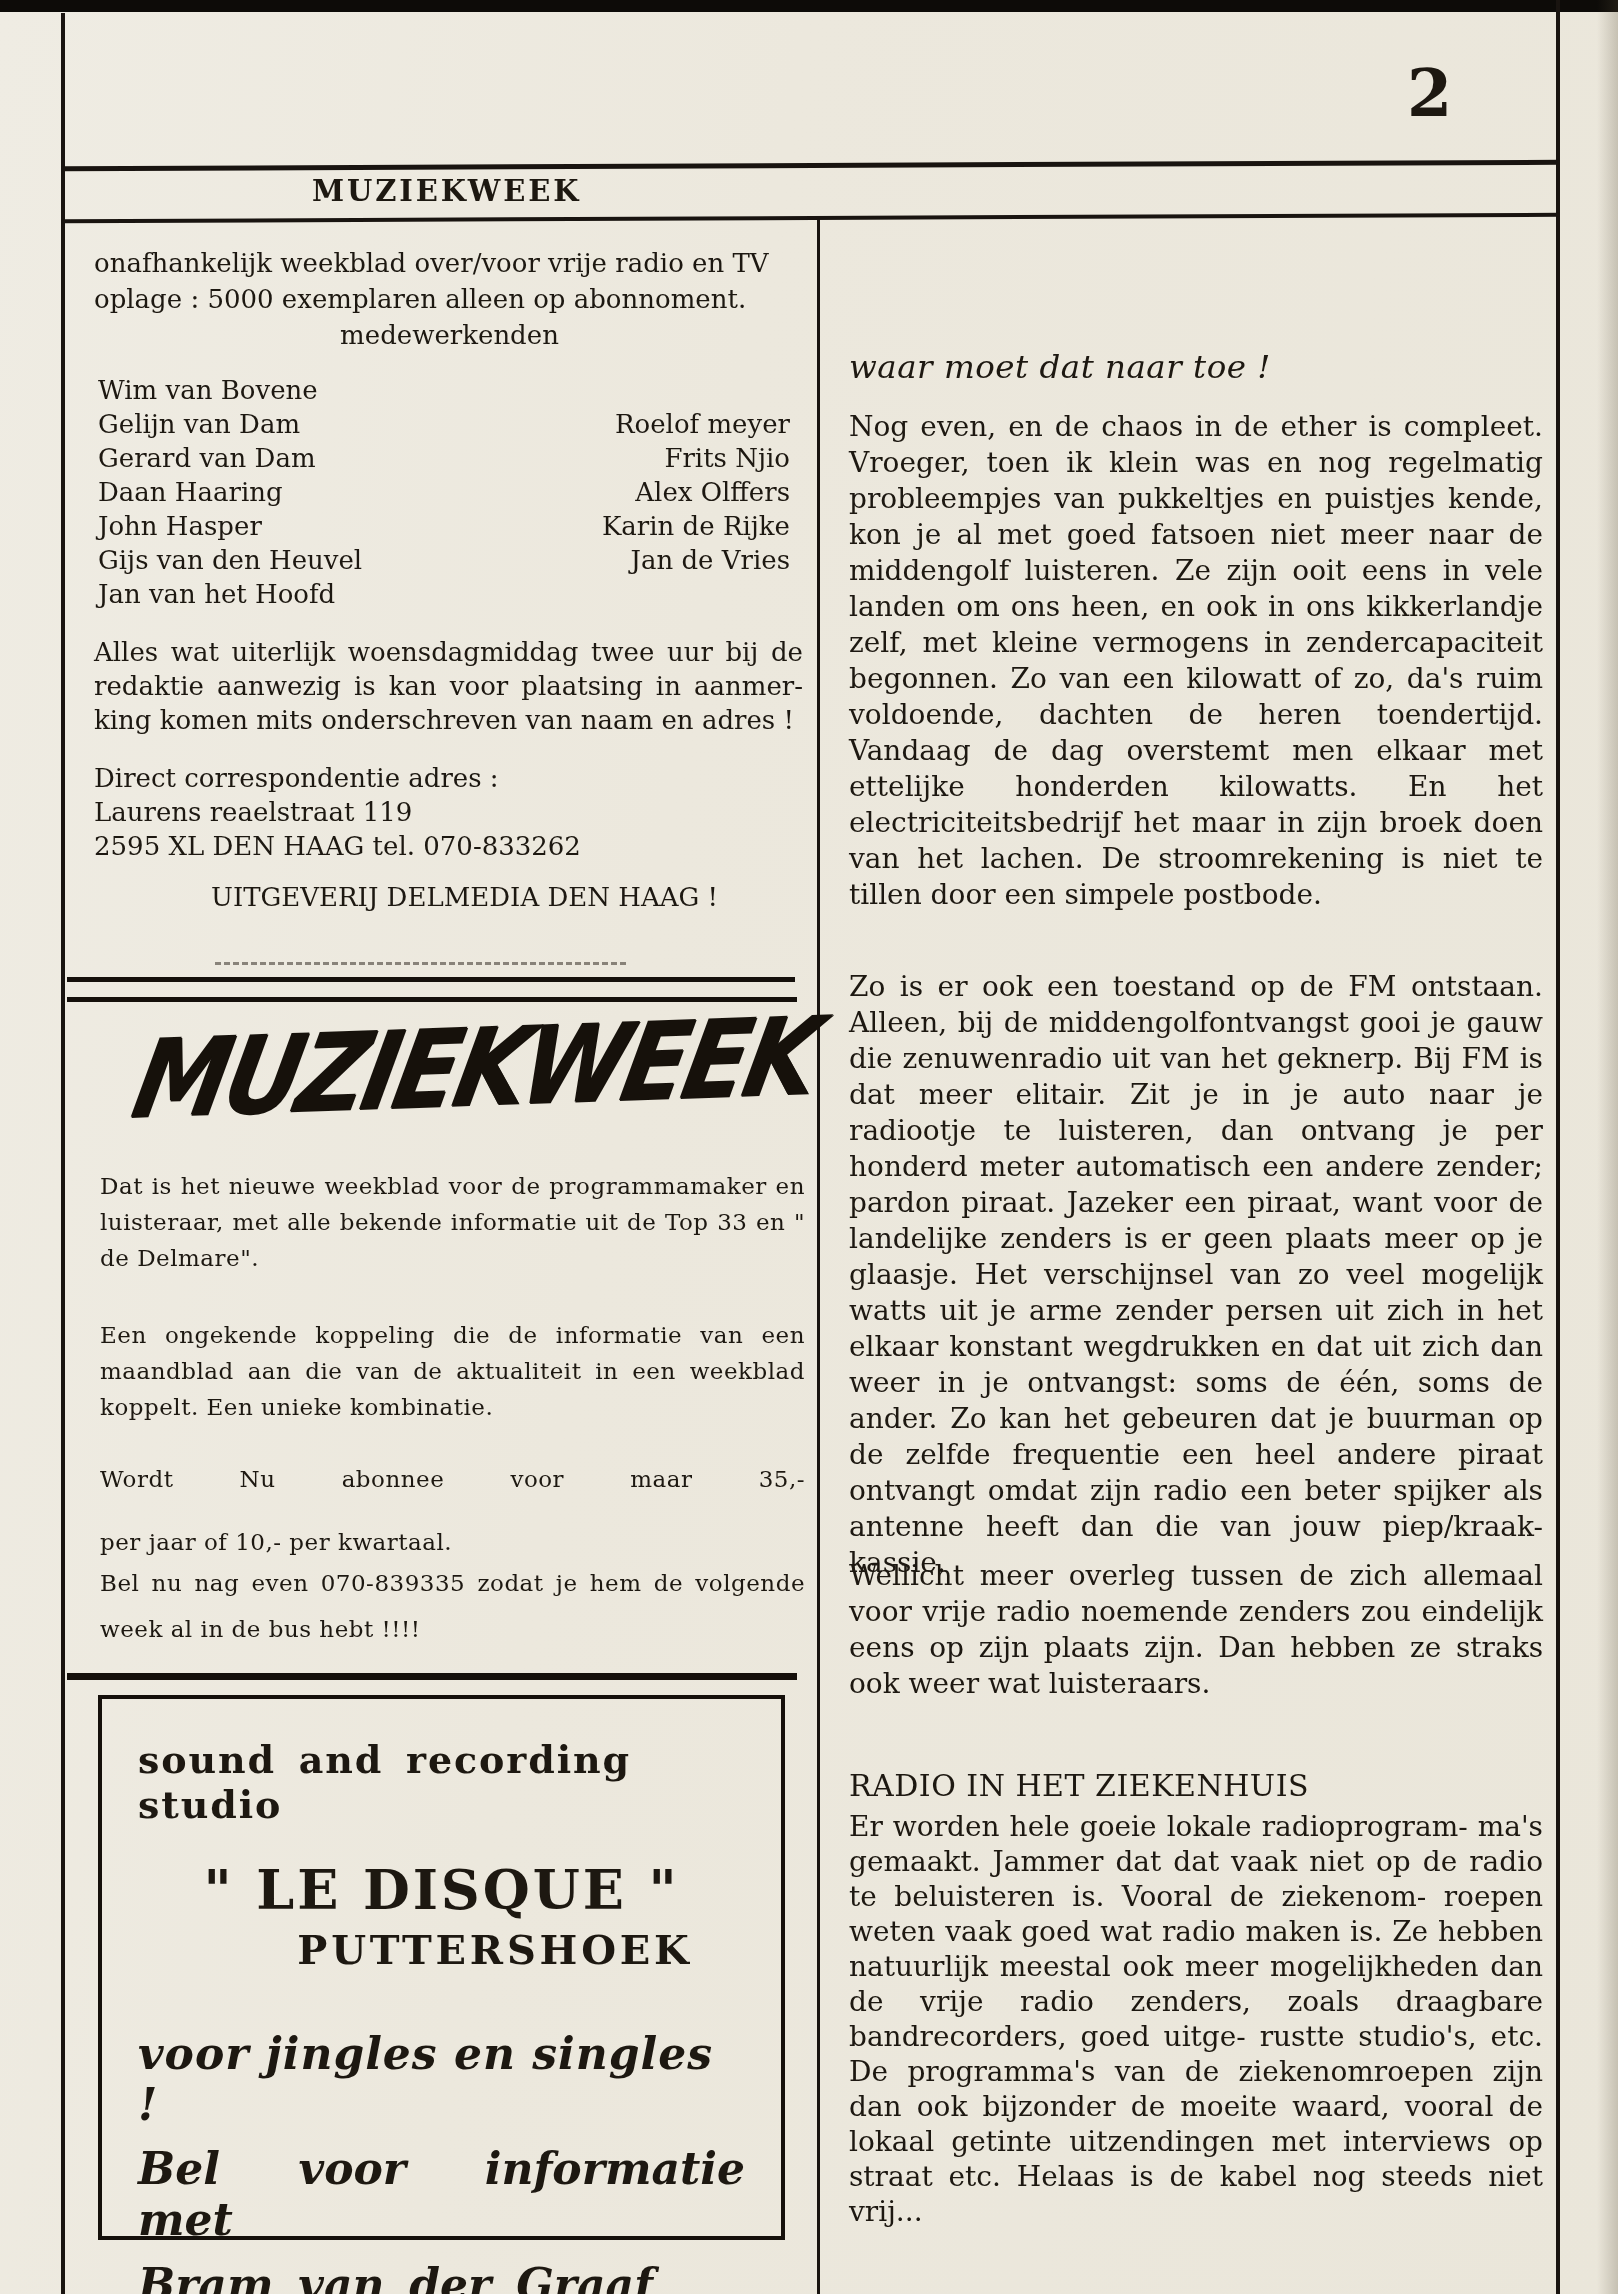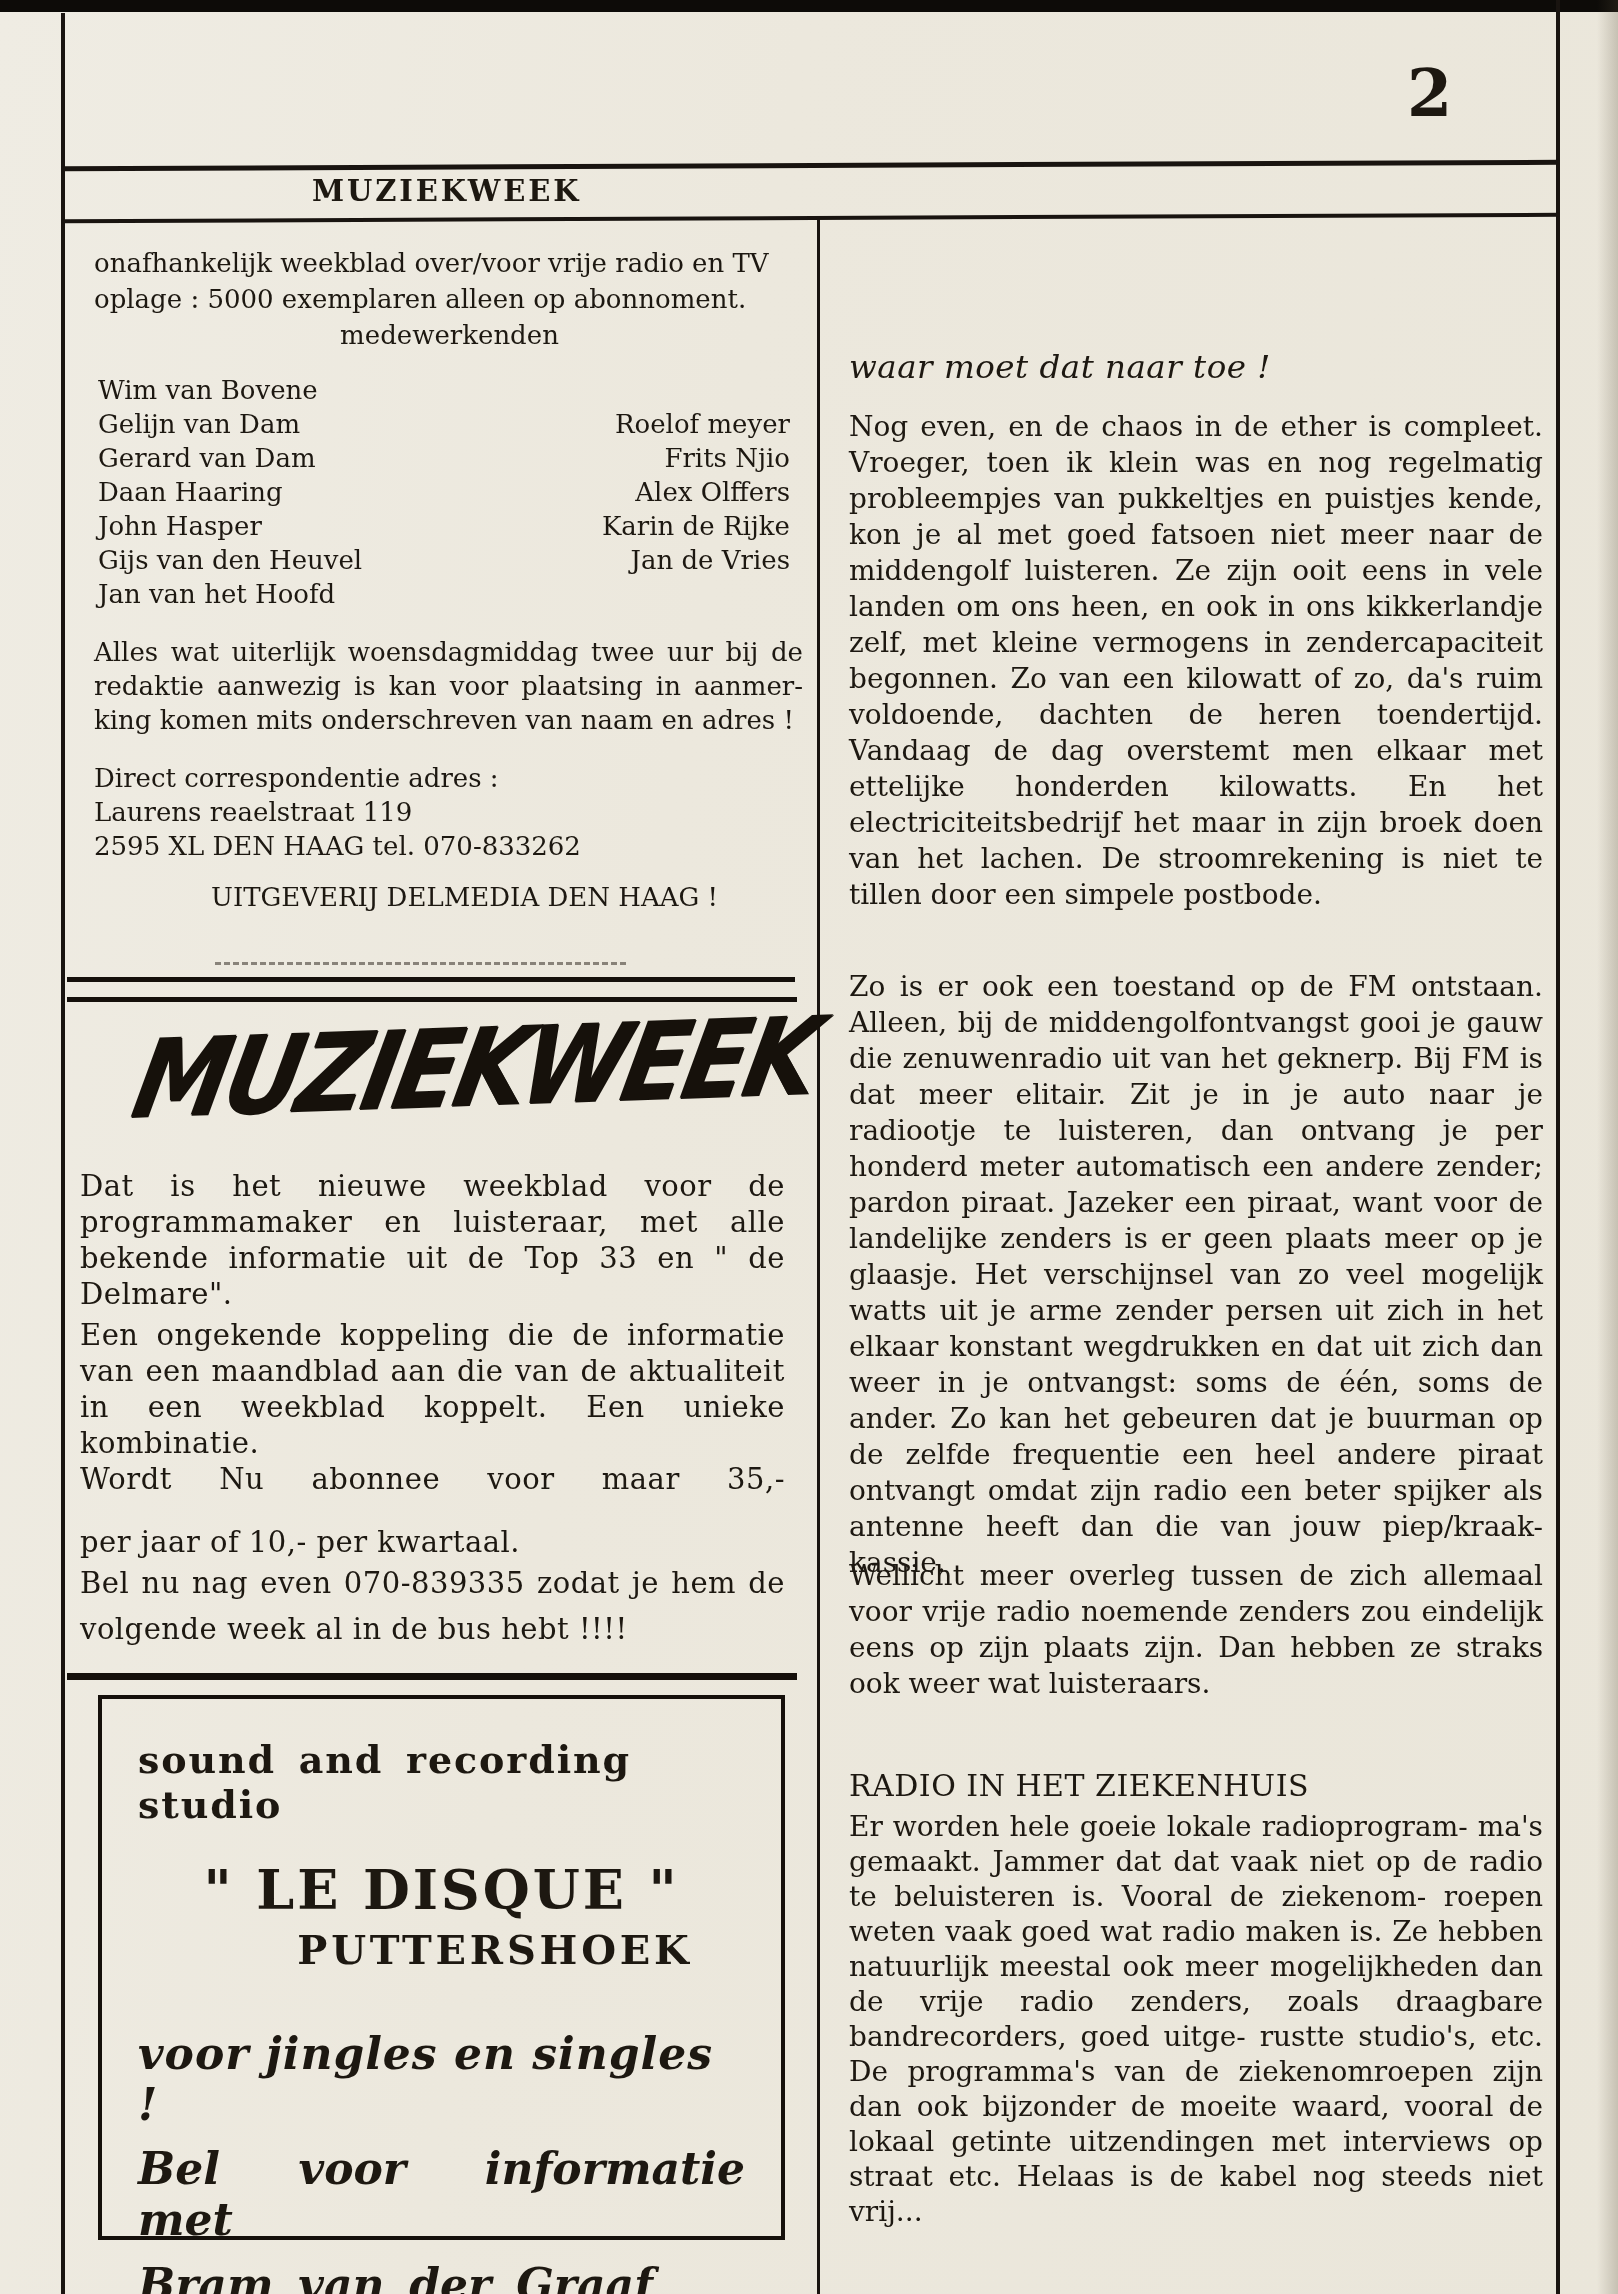--- a/index.html
+++ b/index.html
@@ -30,21 +30,21 @@
   .dashes{position:absolute;left:215px;top:962px;width:411px;border-top:3.8px dashed rgba(35,28,20,.5);}
   .logo{
     position:absolute;left:136px;top:1025px;width:631px;
     font-family:"DejaVu Sans","Liberation Sans",sans-serif;
     font-size:94px;font-weight:bold;font-style:italic;
     letter-spacing:-3.8px;white-space:nowrap;
     transform:skewX(-13deg) rotate(-2deg) scale(1,1.15);
     transform-origin:left center;color:#16110b;
     text-shadow:1px 1px 0 #16110b;
   }
-  .promo{position:absolute;left:80px;width:705px;font-size:29px;line-height:36px;
+  .promo{position:absolute;left:100px;width:705px;font-size:23px;line-height:36px;
     letter-spacing:0.5px;text-align:justify;}
   .promo.spread{text-align:justify;text-align-last:justify;}
   .rule{position:absolute;background:#15100b;}
   .adbox{position:absolute;left:98px;top:1695px;width:679px;height:537px;
     border:4.8px solid #15100b;}
   .ad-tagline{margin:38px 29px 0 36px;font-size:38px;font-weight:bold;letter-spacing:1.9px;word-spacing:7.6px;}
   .ad-name{margin-top:31px;text-align:center;font-size:54px;font-weight:bold;letter-spacing:2.9px;}
   .ad-city{margin-top:3.8px;text-align:center;padding-left:107px;font-size:40px;font-weight:bold;letter-spacing:3.8px;}
   .ad-it{margin:13.4px 36px 0;font-size:44px;font-weight:bold;font-style:italic;}
   .ad-jingles{margin-top:55px;letter-spacing:1px;}

